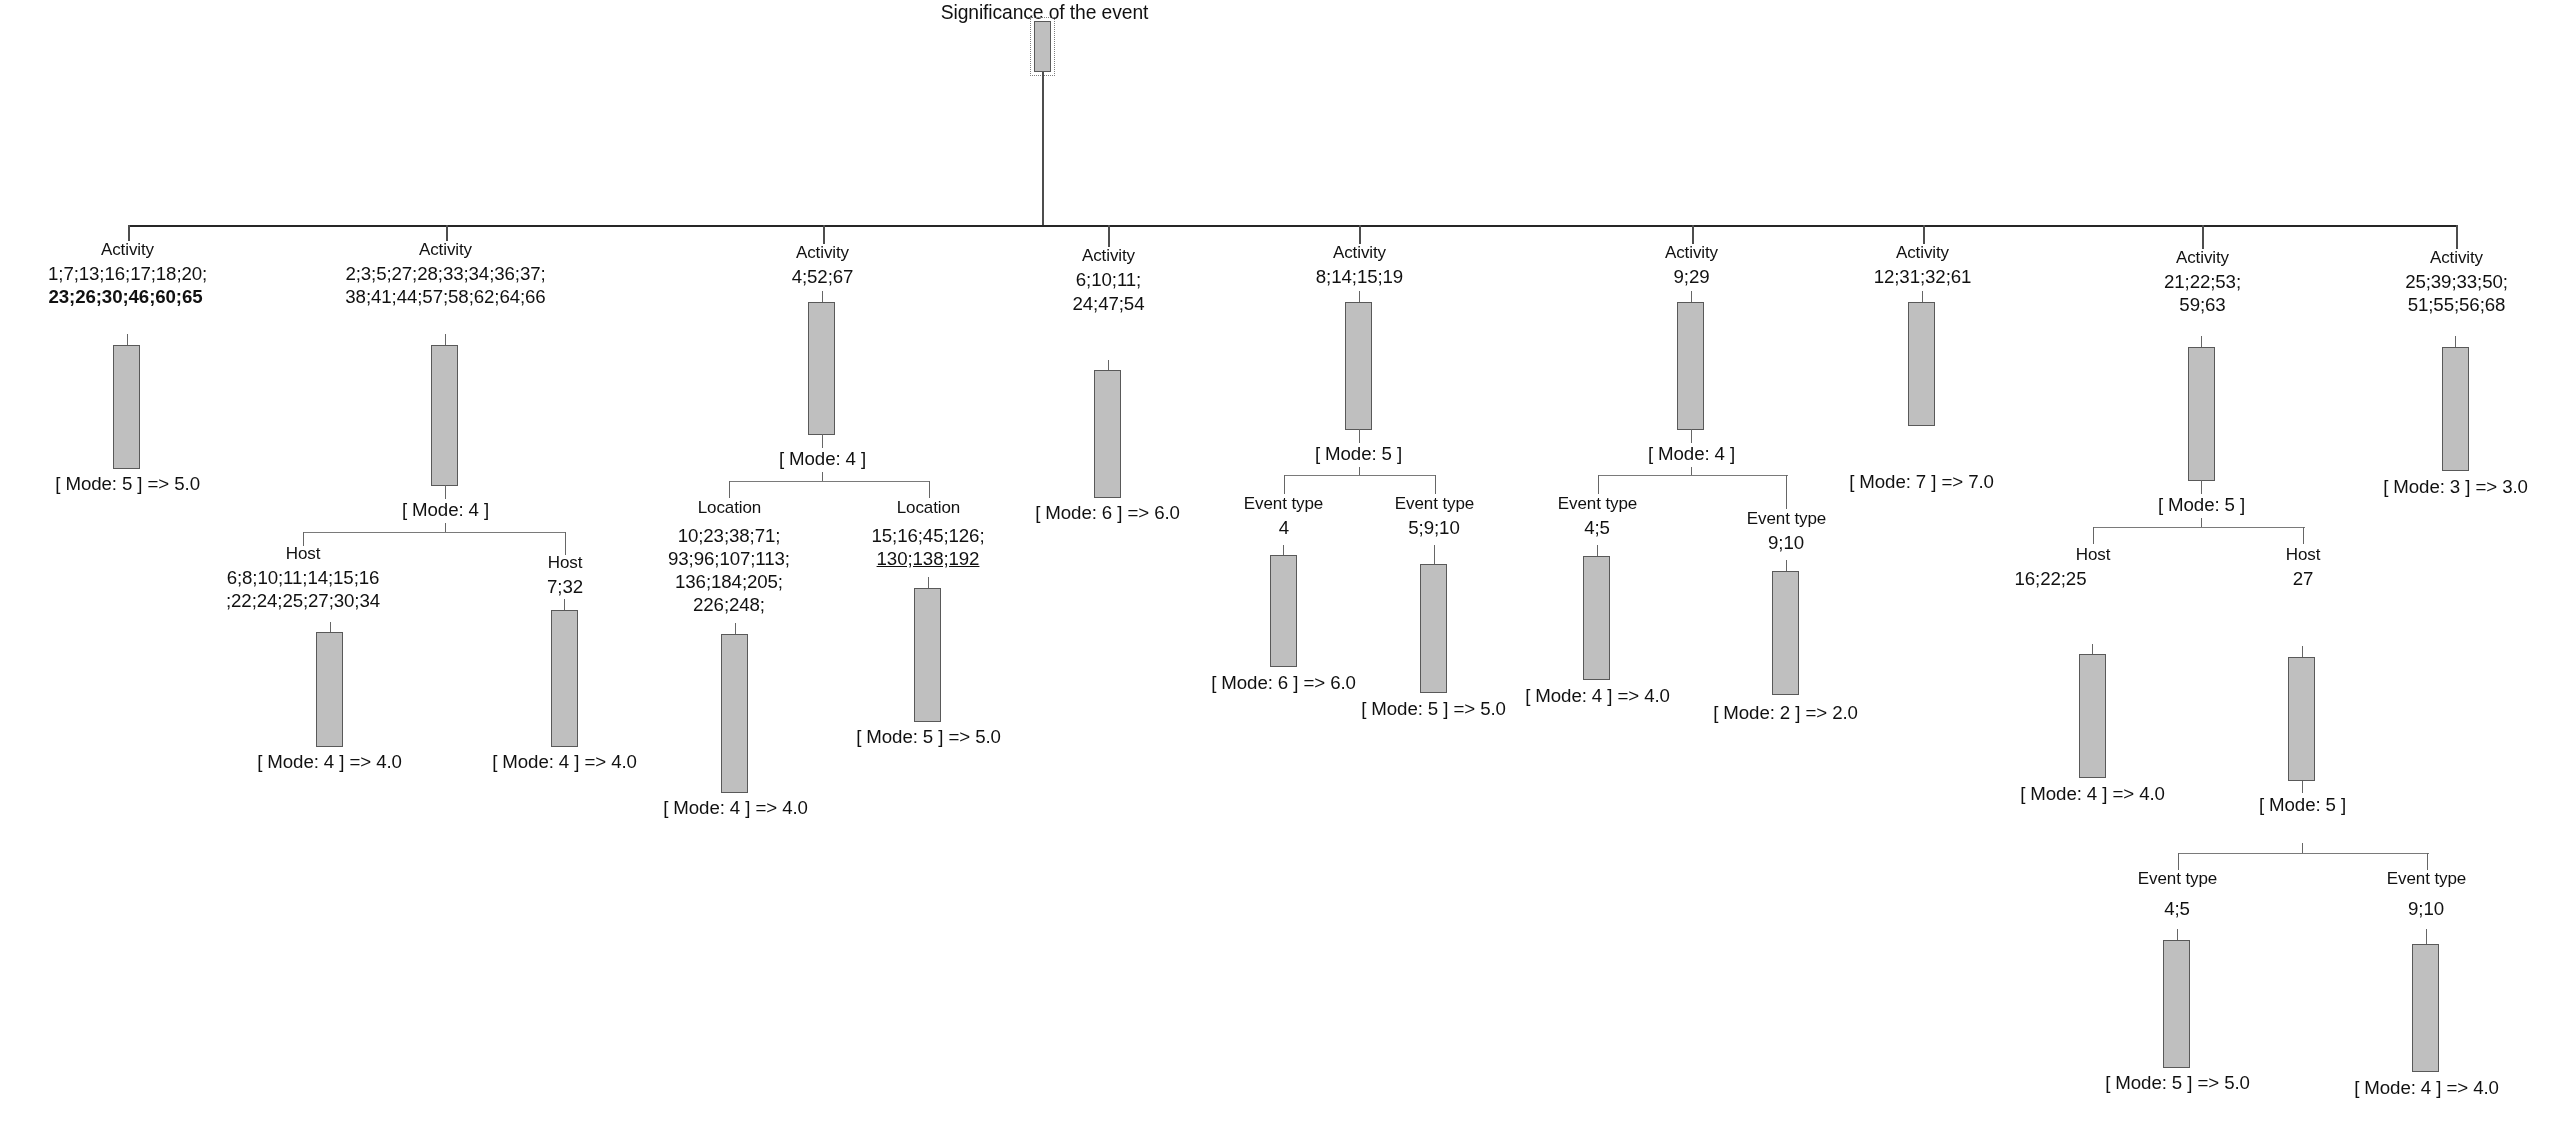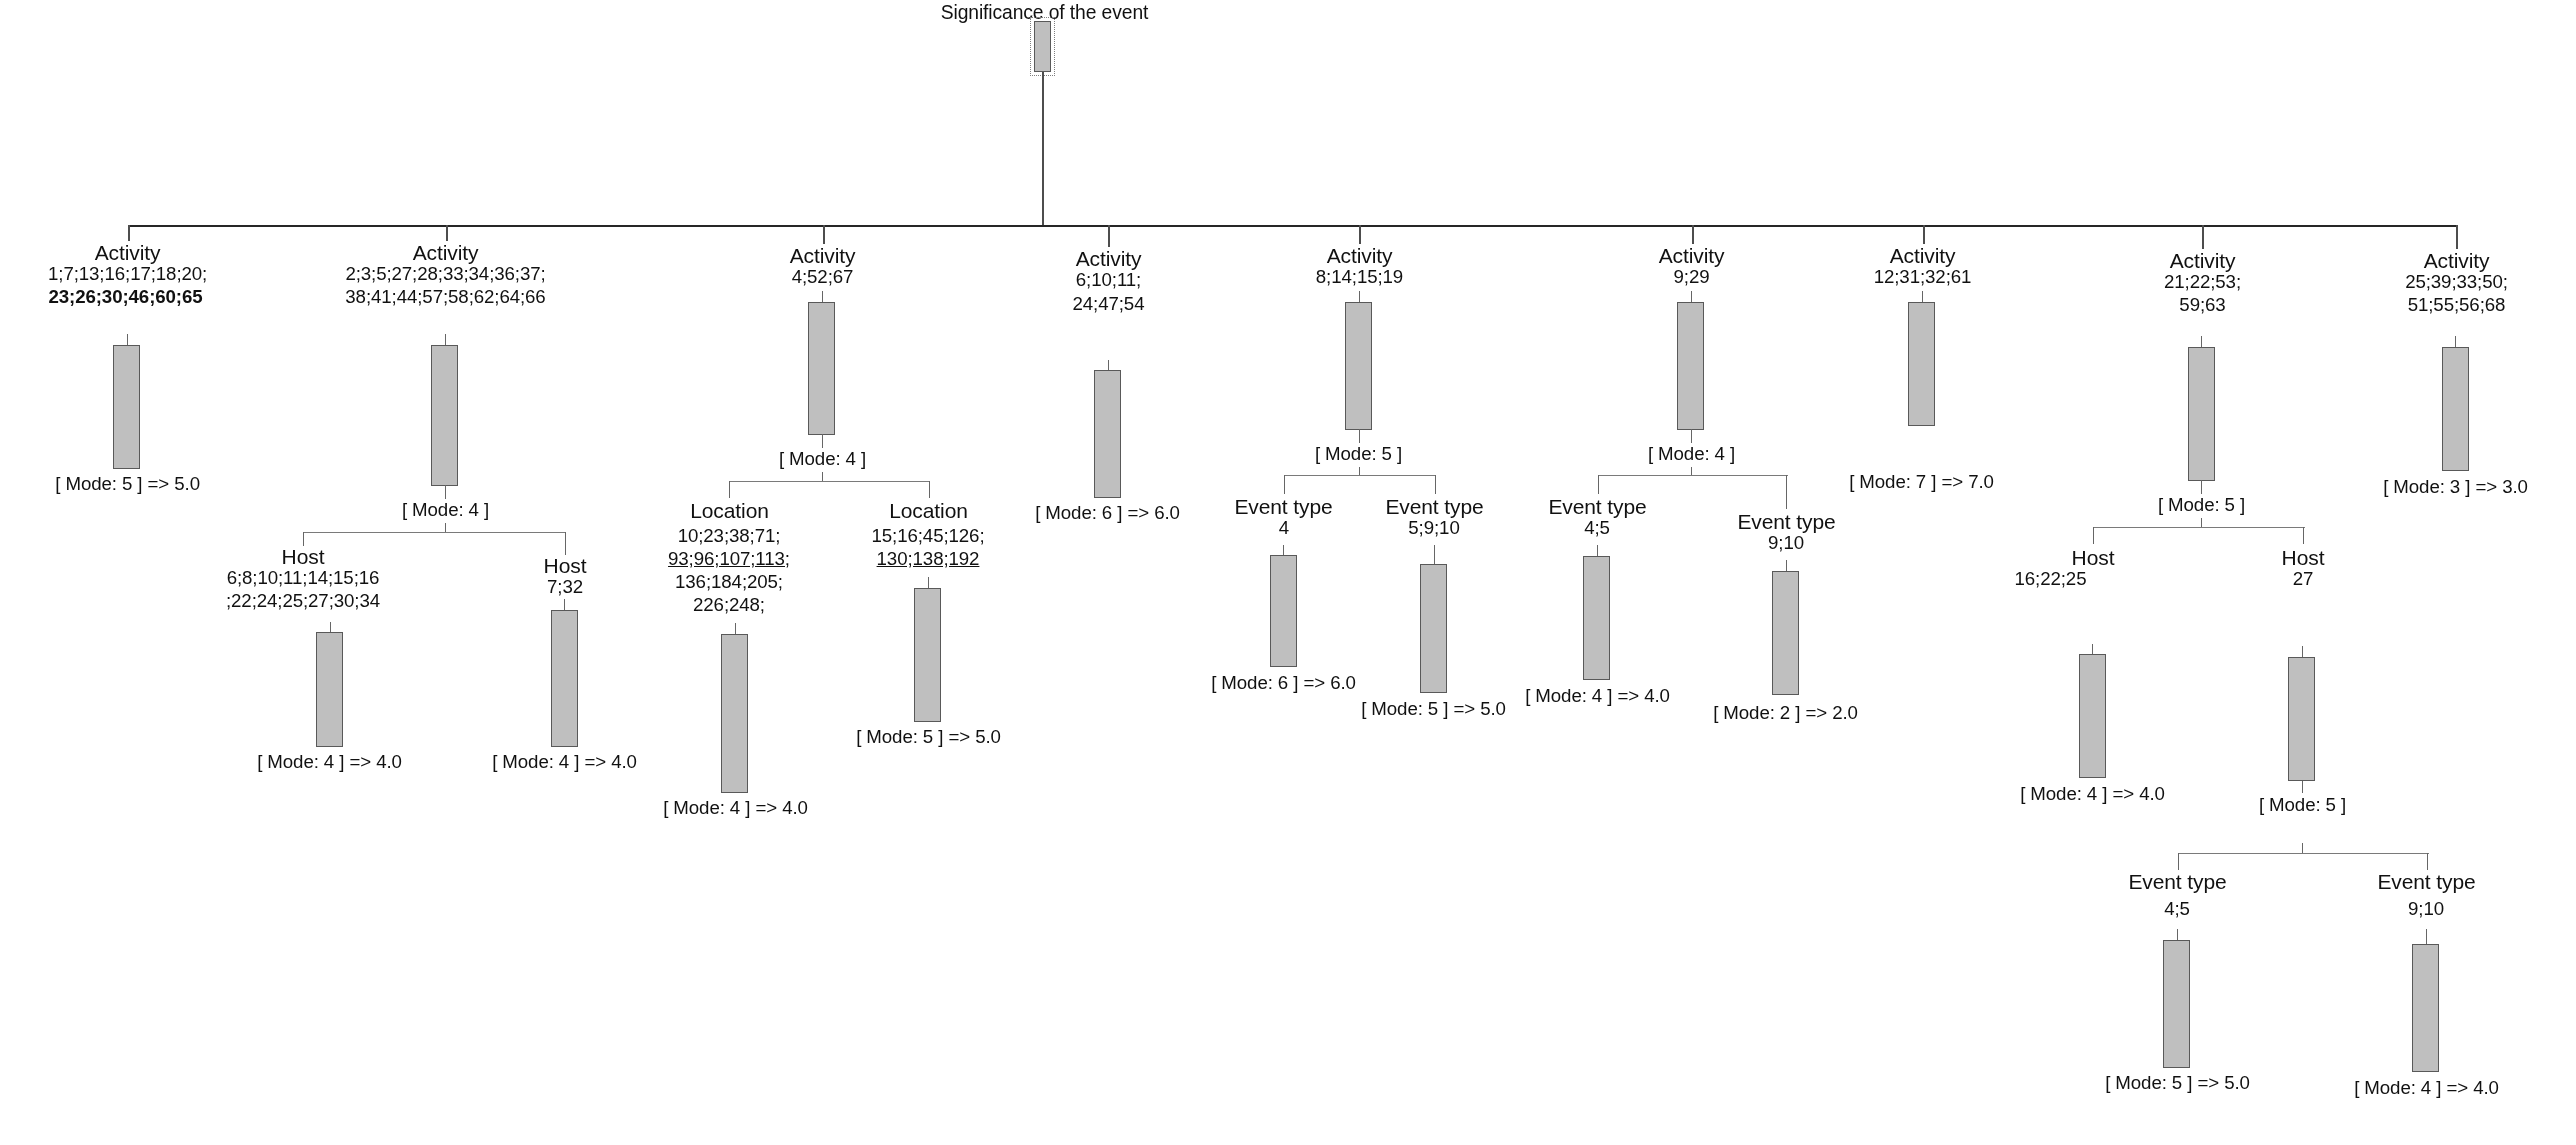--- a/index.html
+++ b/index.html
@@ -21,21 +21,21 @@
     white-space:pre;
     line-height:1.22;
     font-size:18.7px;
     color:#111111;
     letter-spacing:-0.1px;
   }
   .title{
     font-size:19.3px;
   }
   .node-head{
-    font-size:21px;
+    font-size:17px;
   }
   .mode{
     font-size:18.7px;
     white-space:nowrap;
   }
   
   .bar{
     position:absolute;
     background:#bfbfbf;
     border:1.9px solid #595959;
@@ -120,21 +120,21 @@
   <div class="vline thin" style="left:822px; top:434px; height:13.7px;"></div>
   <div class="lbl mode" style="left:729px; top:448px; width:187px;">[ Mode: 4 ]</div>
 
   <div class="vline thin" style="left:822px; top:472px; height:10px;"></div>
   <div class="hline sub" style="left:729px; top:481px; width:200px;"></div>
   <div class="vline thin" style="left:729px; top:481px; height:17.4px;"></div>
   <div class="vline thin" style="left:929px; top:481px; height:17.4px;"></div>
 
   <div class="lbl node-head" style="left:655px; top:498px; width:149px;">Location</div>
   <div class="lbl" style="left:642px; top:525px; width:174px;">10;23;38;71;</div>
-  <div class="lbl" style="left:642px; top:548px; width:174px;text-decoration:underline;">93;96;107;113;</div>
+  <div class="lbl" style="left:642px; top:548px; width:174px;">93;96;107;113;</div>
   <div class="lbl" style="left:642px; top:571px; width:174px;">136;184;205;</div>
   <div class="lbl" style="left:642px; top:594px; width:174px;">226;248;</div>
   <div class="vline thin" style="left:735px; top:623px; height:11.2px;"></div>
   <div class="bar" style="left:721px; top:634px; width:27px; height:159px;"></div>
   <div class="lbl mode" style="left:611px; top:797px; width:249px;">[ Mode: 4 ] =&gt; 4.0</div>
 
   <div class="lbl node-head" style="left:854px; top:498px; width:149px;">Location</div>
   <div class="lbl" style="left:841px; top:525px; width:174px;">15;16;45;126;</div>
   <div class="lbl" style="left:841px; top:548px; width:174px;text-decoration:underline;">130;138;192</div>
   <div class="vline thin" style="left:928px; top:577px; height:11.2px;"></div>

